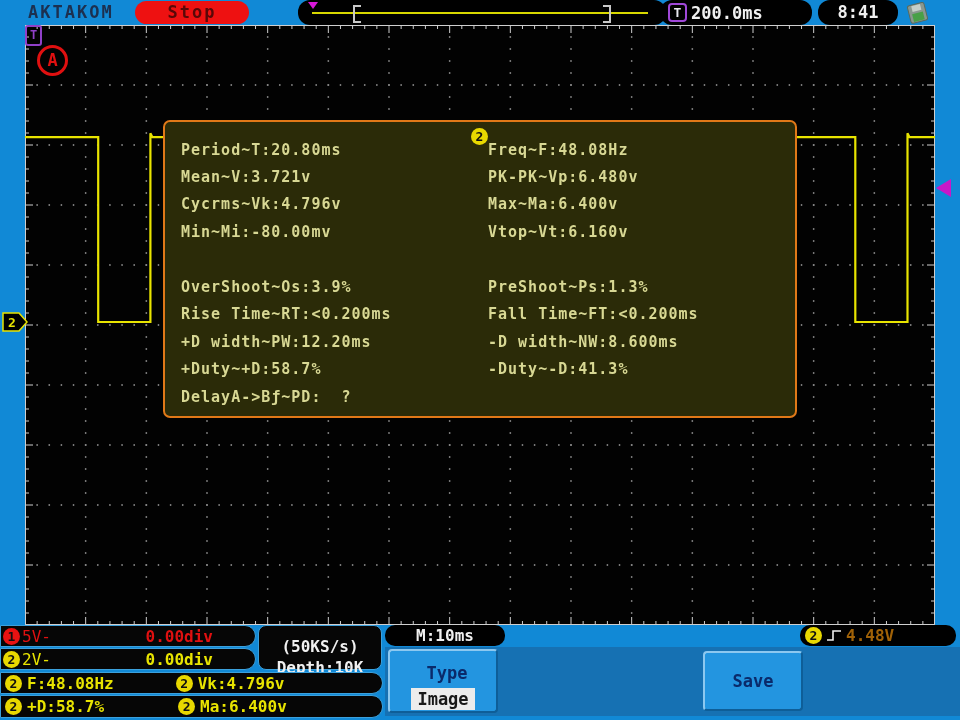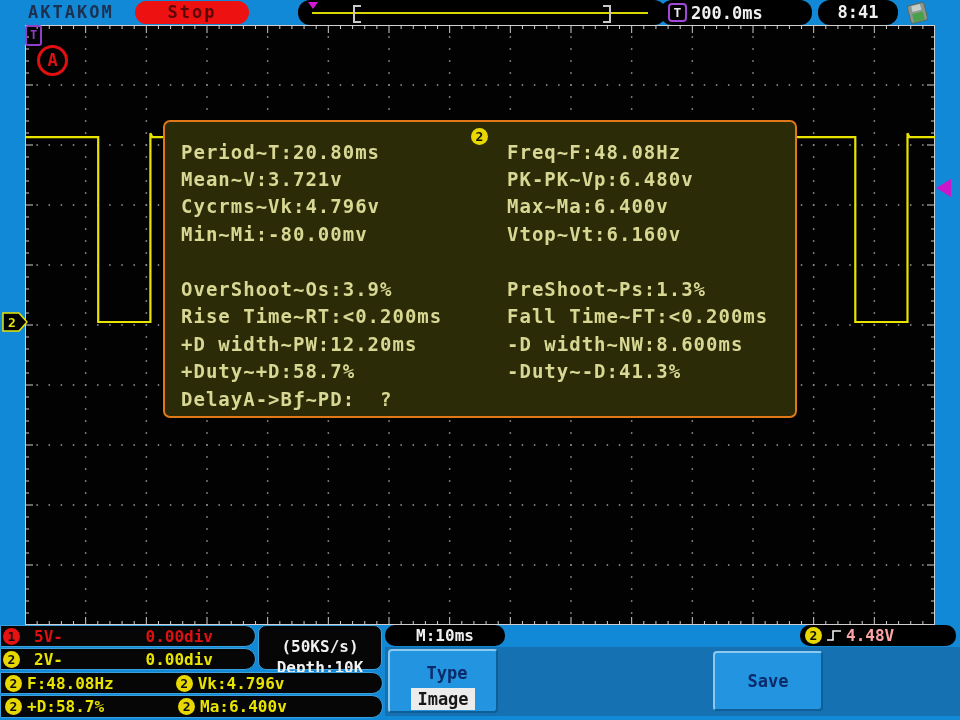--- a/index.html
+++ b/index.html
@@ -37,57 +37,57 @@
   .corner-t{position:absolute;left:0px;top:0px;width:13px;height:17px;border:2px solid #9040c8;
     border-radius:3px;color:#9040c8;font-size:12px;font-weight:bold;line-height:16px;text-align:center;}
   .auto-a{position:absolute;left:12px;top:20px;width:25px;height:25px;border:3px solid #e01010;
     border-radius:50%;color:#e01010;font-size:17px;font-weight:bold;text-align:center;line-height:25px;}
 
   
   #measure-panel{position:absolute;left:138px;top:95px;width:630px;height:294px;
     background:#2b2b08;border:2px solid #e07818;border-radius:7px;}
   .panel-badge{position:absolute;left:50%;margin-left:-9px;top:4px;}
   .mrow{position:absolute;left:0;width:100%;height:27px;}
-  .mcell{position:absolute;top:0;font-size:19px;font-weight:bold;color:#d8d894;
+  .mcell{position:absolute;top:0;font-size:15px;font-weight:bold;color:#d8d894;
     letter-spacing:1px;white-space:pre;}
-  .mcell.l{left:16px;} .mcell.r{left:342px;text-align:center;}
+  .mcell.l{left:16px;} .mcell.r{left:323px;text-align:center;}
 
   
   #ch2-marker{position:absolute;left:2px;top:312px;}
   #trig-arrow{position:absolute;left:936px;top:179px;width:0;height:0;
     border-top:9px solid transparent;border-bottom:9px solid transparent;
     border-right:15px solid #c818c8;}
 
   
   #bottombar{position:absolute;left:0;top:625px;width:960px;height:95px;}
   .blackbox{position:absolute;background:#060606;border:1px solid #3ba0dc;box-sizing:border-box;}
   .badge{display:inline-block;width:17px;height:17px;border-radius:50%;
     font-size:13px;font-weight:bold;color:#101010;text-align:center;line-height:17px;flex:none;}
   .badge.y{background:#e8d800;} .badge.r{background:#e81212;}
   .chrow{display:flex;align-items:center;border-radius:0 11px 11px 0;}
-  .chrow .scale{font-size:16px;font-weight:bold;margin-left:14px;}
+  .chrow .scale{font-size:16px;font-weight:normal;margin-left:2px;}
   .chrow .off{font-size:16px;font-weight:bold;margin-left:auto;margin-right:42px;}
   .red-t{color:#e01010;} .yel-t{color:#e8e400;}
   .acq{border-radius:8px;color:#f0f0f0;font-size:16px;font-weight:bold;
     text-align:center;padding-top:10px;line-height:21px;}
   .pill{background:#000;border-radius:10px;color:#f0f0f0;font-size:16px;font-weight:bold;
     text-align:center;line-height:21px;}
   .readout{display:flex;align-items:center;border-radius:0 11px 11px 0;font-size:16px;font-weight:bold;}
   .readout .itm{display:flex;align-items:center;gap:5px;}
   #menu-strip{position:absolute;left:385px;top:22px;width:575px;height:69px;background:#1671b3;}
   .menubtn{position:absolute;background:#2395e0;border:2px solid;
     border-color:#8cc8f0 #0e5e98 #0e5e98 #8cc8f0;border-radius:4px;box-sizing:border-box;
     color:#0a2a6a;font-size:17px;font-weight:bold;text-align:center;}
   #type-btn{left:3px;top:2px;width:110px;height:64px;}
   #type-btn .lbl{margin-top:12px;padding-left:8px;}
   .sel-box{display:inline-block;background:#ececec;color:#181818;padding:0 6px;
     margin-top:5px;font-size:17px;font-weight:bold;line-height:22px;}
-  #save-btn{left:328px;top:4px;width:110px;height:60px;line-height:56px;}
+  #save-btn{left:318px;top:4px;width:100px;height:60px;line-height:56px;}
   #trig-badge{display:flex;align-items:center;gap:4px;padding-left:5px;box-sizing:border-box;}
-  #trig-badge .lvl{font-size:16px;font-weight:bold;color:#fca5a5;}
+  #trig-badge .lvl{font-size:16px;font-weight:bold;color:#a16207;}
 </style>
 </head>
 <body>
 
 <div id="screen">
 
   <div id="topbar">
     <span class="brand">AKTAKOM</span>
     <div class="stop-pill">Stop</div>
 

